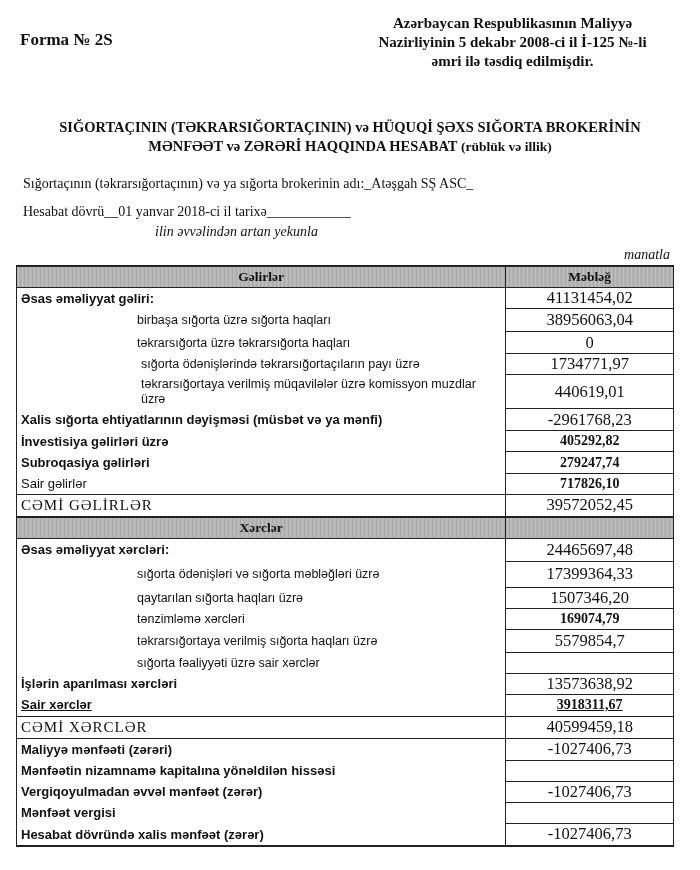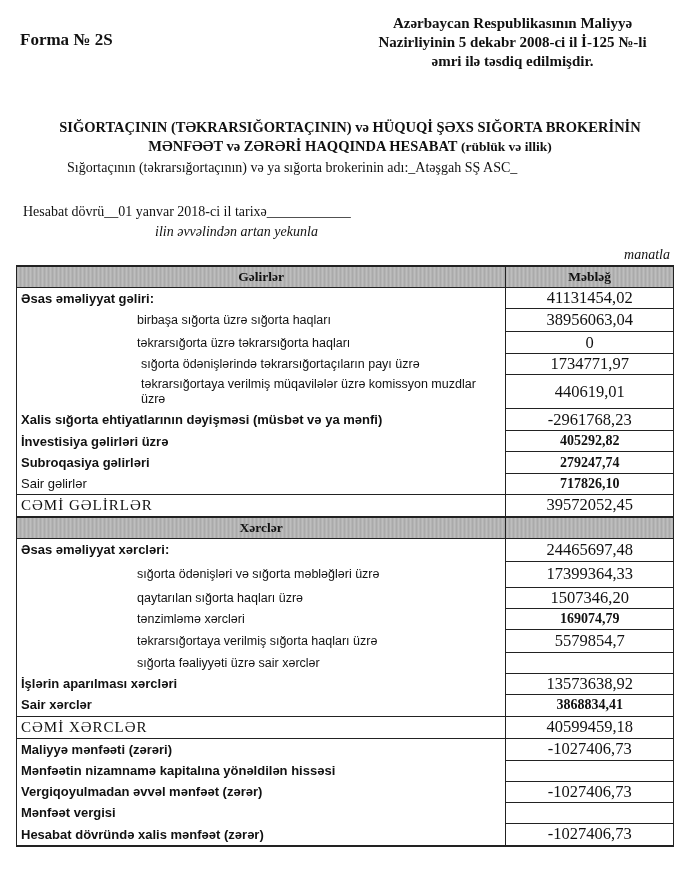--- a/index.html
+++ b/index.html
@@ -7,21 +7,21 @@
     width: 700px; height: 870px; position: relative; overflow: hidden;
     font-family: "Liberation Serif", "DejaVu Serif", serif; color: #111;
   }
   .abs { position: absolute; }
   .forma { left: 20px; top: 30px; font-size: 17px; font-weight: bold; }
   .approval { left: 340px; top: 14px; width: 345px; text-align: center;
     font-size: 15px; font-weight: bold; line-height: 19px; }
   .title { left: 10px; top: 118px; width: 680px; text-align: center;
     font-size: 14.5px; font-weight: bold; line-height: 19px; }
   .title .small { font-size: 13.5px; }
-  .meta1 { left: 23px; top: 160px; font-size: 14px; margin-left: 44px; }
+  .meta1 { left: 23px; top: 176px; font-size: 14px; }
   .meta2 { left: 23px; top: 204px; font-size: 14px; }
   .meta3 { left: 155px; top: 224px; font-size: 14px; font-style: italic; text-align: center; }
   .currency { right: 30px; top: 247px; font-size: 14px; font-style: italic; }
 
   table.report {
     position: absolute; left: 16px; top: 265px; width: 658px;
     border-collapse: collapse; font-size: 14px;
   }
   table.report td { padding: 0 4px; height: 20px; vertical-align: middle; }
   td.label { border-left: 1.5px solid #222; width: 458px; }
@@ -135,23 +135,23 @@
         <td class="amt">5579854,7</td>
       </tr>
       <tr style="height: 21px; padding-left: 20px;">
         <td class="label sub">sığorta fəaliyyəti üzrə sair xərclər</td>
         <td class="amt"></td>
       </tr>
       <tr style="height: 21px;">
         <td class="label main">İşlərin aparılması xərcləri</td>
         <td class="amt">13573638,92</td>
       </tr>
-      <tr style="height: 22px;">
+      <tr style="height: 22px; text-decoration: underline;">
         <td class="label main">Sair xərclər</td>
-        <td class="amt b">3868834,41</td>
+        <td class="amt b">3918311,67</td>
       </tr>
       <tr class="total" style="height: 22px;">
         <td class="label">CƏMİ XƏRCLƏR</td>
         <td class="amt">40599459,18</td>
       </tr>
       <tr style="height: 22px;">
         <td class="label main">Maliyyə mənfəəti (zərəri)</td>
         <td class="amt">-1027406,73</td>
       </tr>
       <tr style="height: 21px;">

